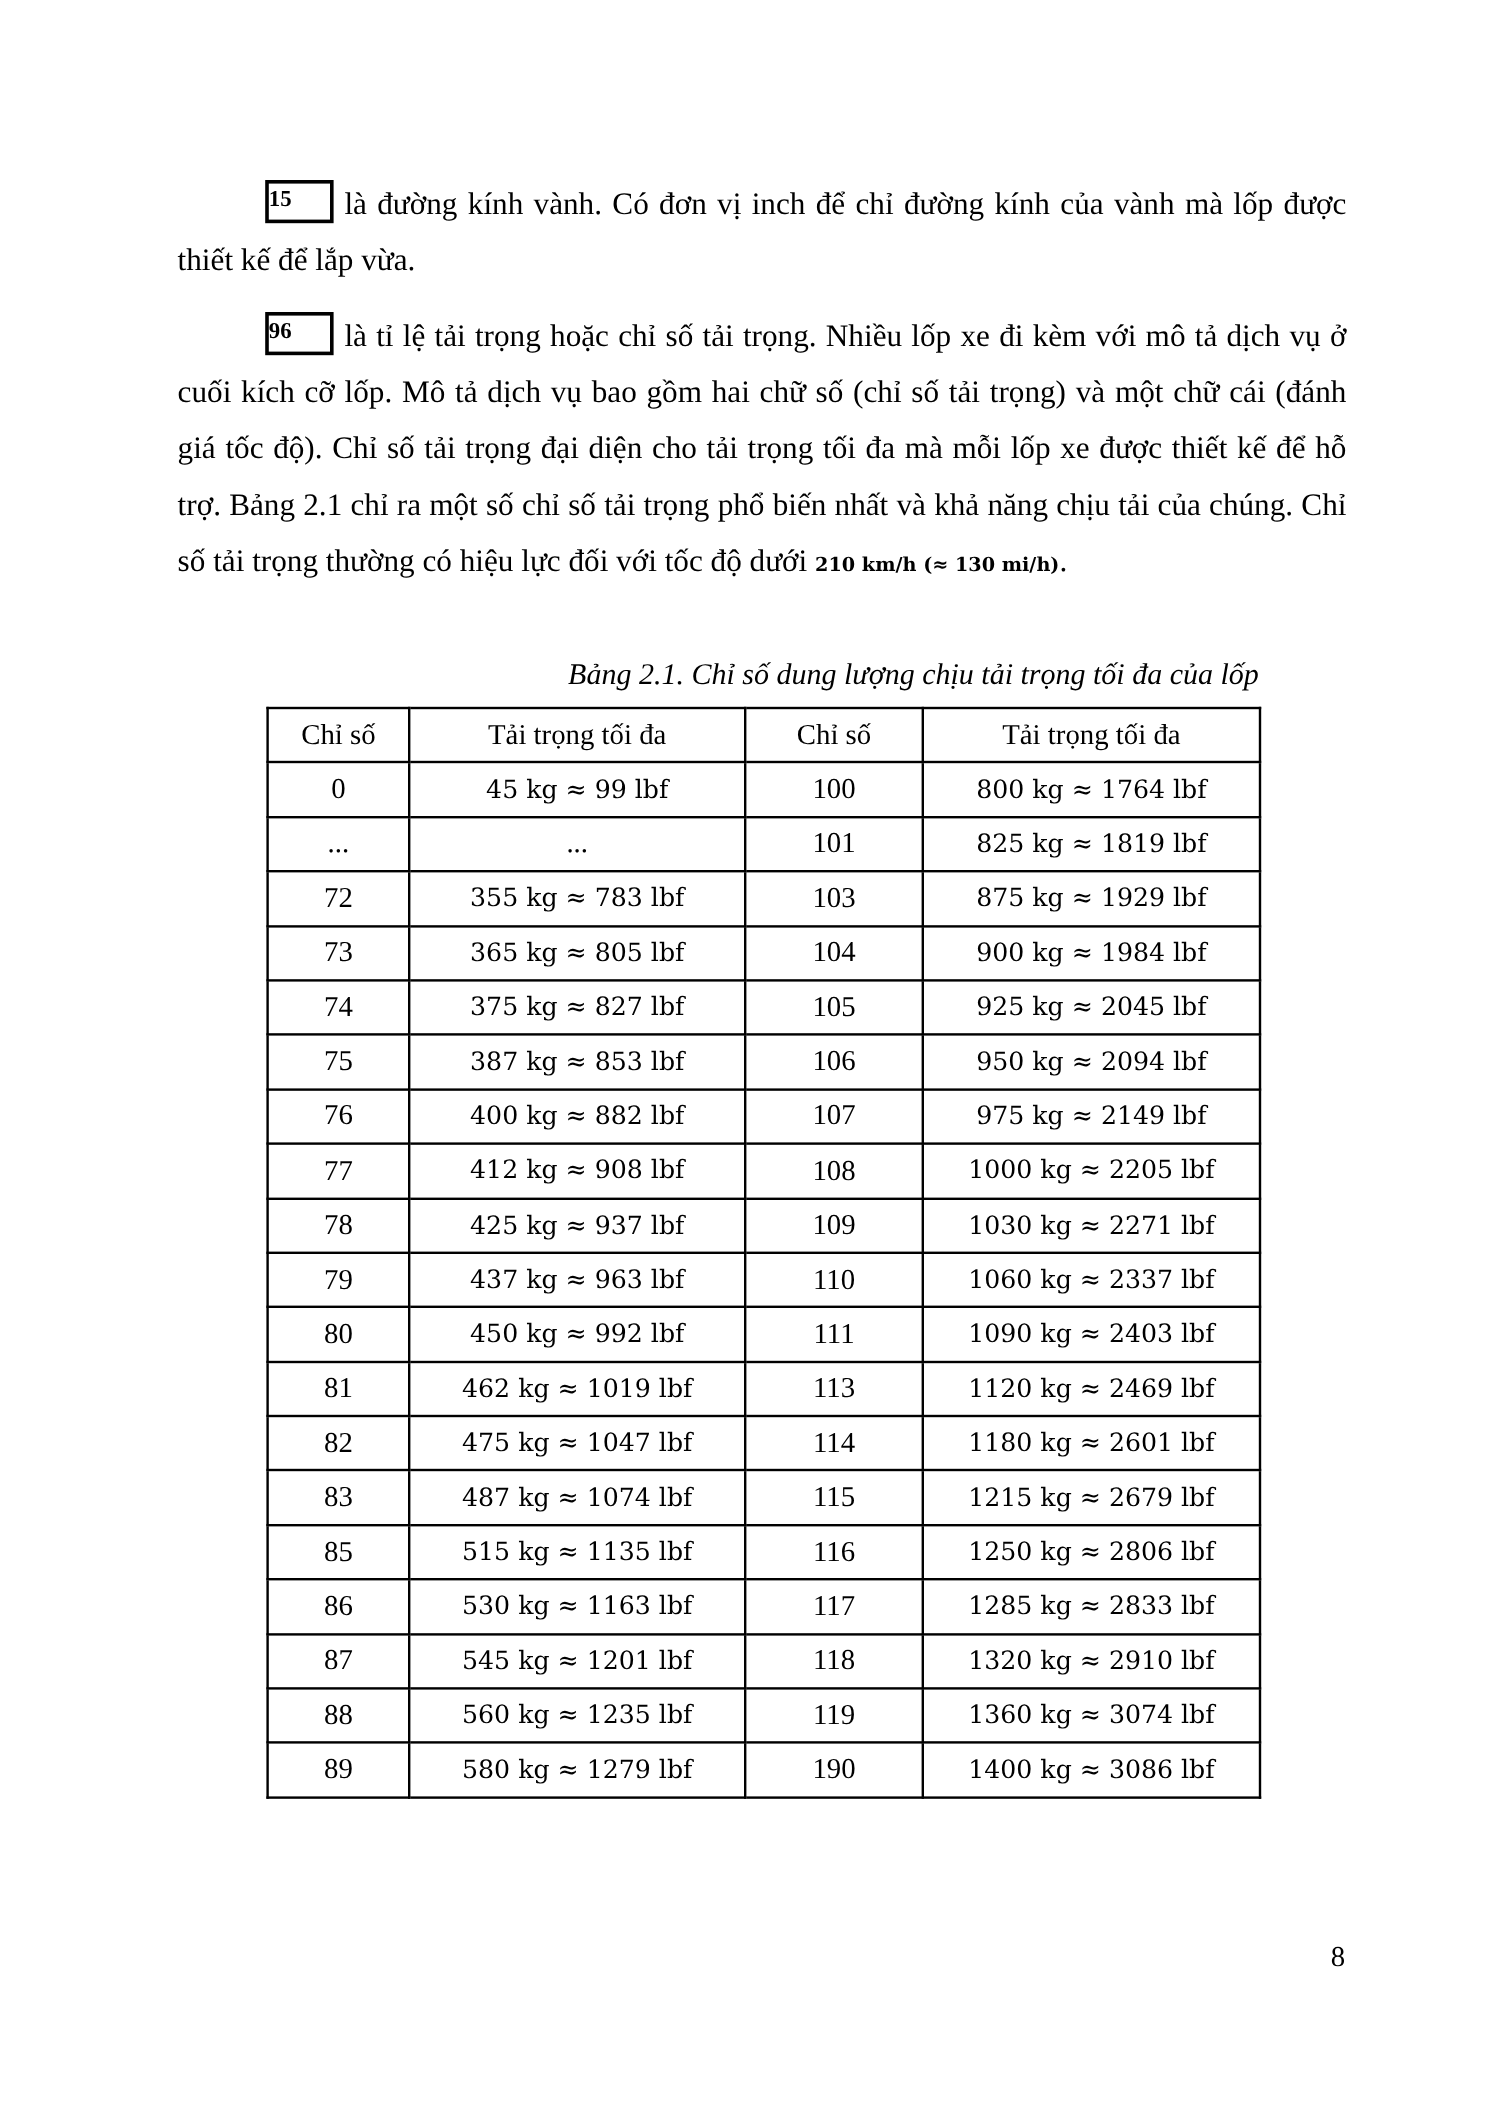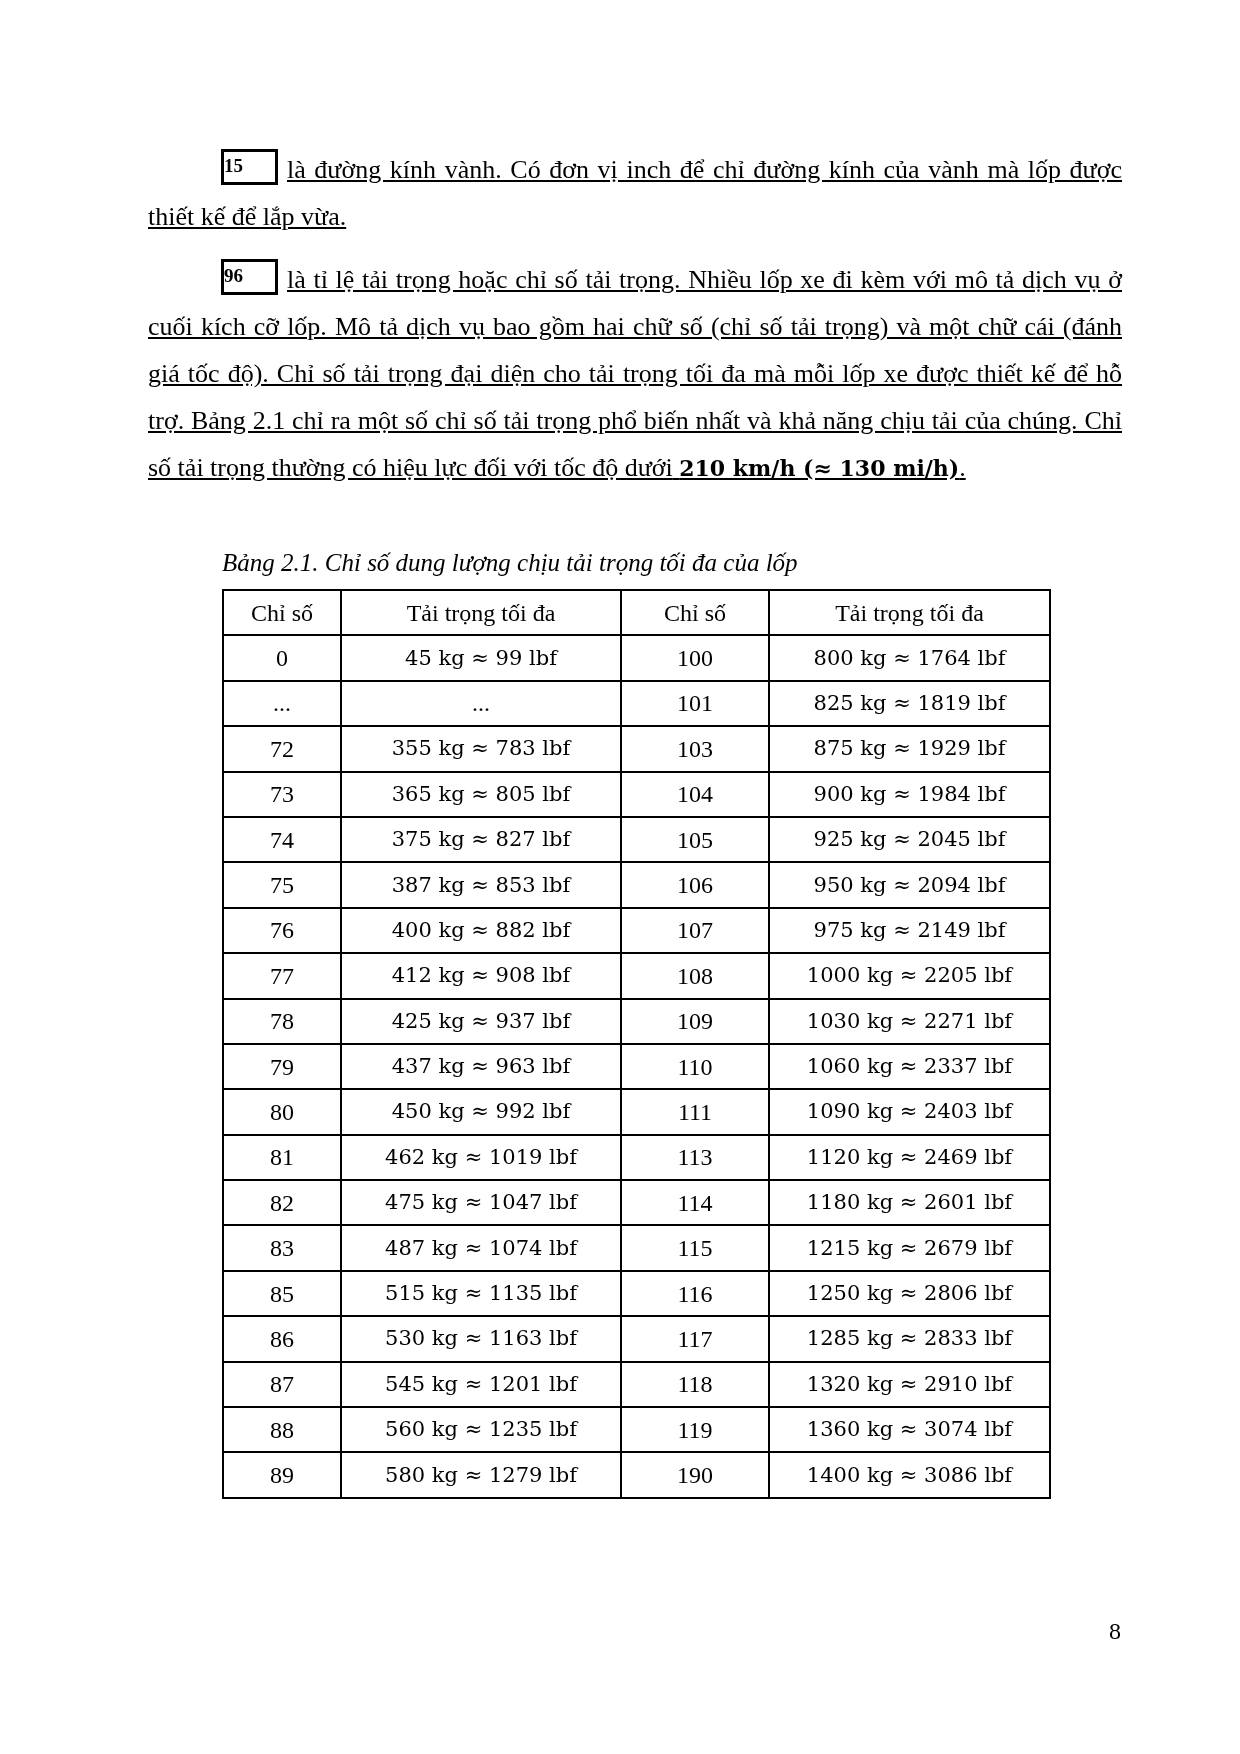--- a/index.html
+++ b/index.html
@@ -16,50 +16,49 @@
       color: #000000;
     }
     .para {
       position: absolute;
       left: 148px;
       width: 974px;
       font-size: 26px;
       line-height: 47px;
       text-align: justify;
       text-align-last: left;
-      text-decoration: underline;
     }
     .para .lead-box {
       display: inline-block;
       width: 51px;
       height: 30px;
       border: 3px solid #000;
       text-align: center;
       font-weight: bold;
       font-size: 19px;
       line-height: 28px;
       vertical-align: 6px;
       margin-left: 73px;
       margin-right: 9px;
       box-sizing: content-box;
     }
     .para .math {
       font-family: "DejaVu Serif", serif;
       font-weight: bold;
-      font-size: 22px;
+      font-size: 16px;
     }
     #para-1 { top: 146px; }
     #para-2 { top: 256px; }
 
     .caption {
       position: absolute;
       left: 222px;
       width: 827px;
       top: 541px;
-      text-align: left;
+      text-align: right;
       font-style: italic;
       font-size: 25px;
       line-height: 44px;
     }
 
     table.load-table {
       position: absolute;
       left: 222px;
       top: 589px;
       width: 827px;

